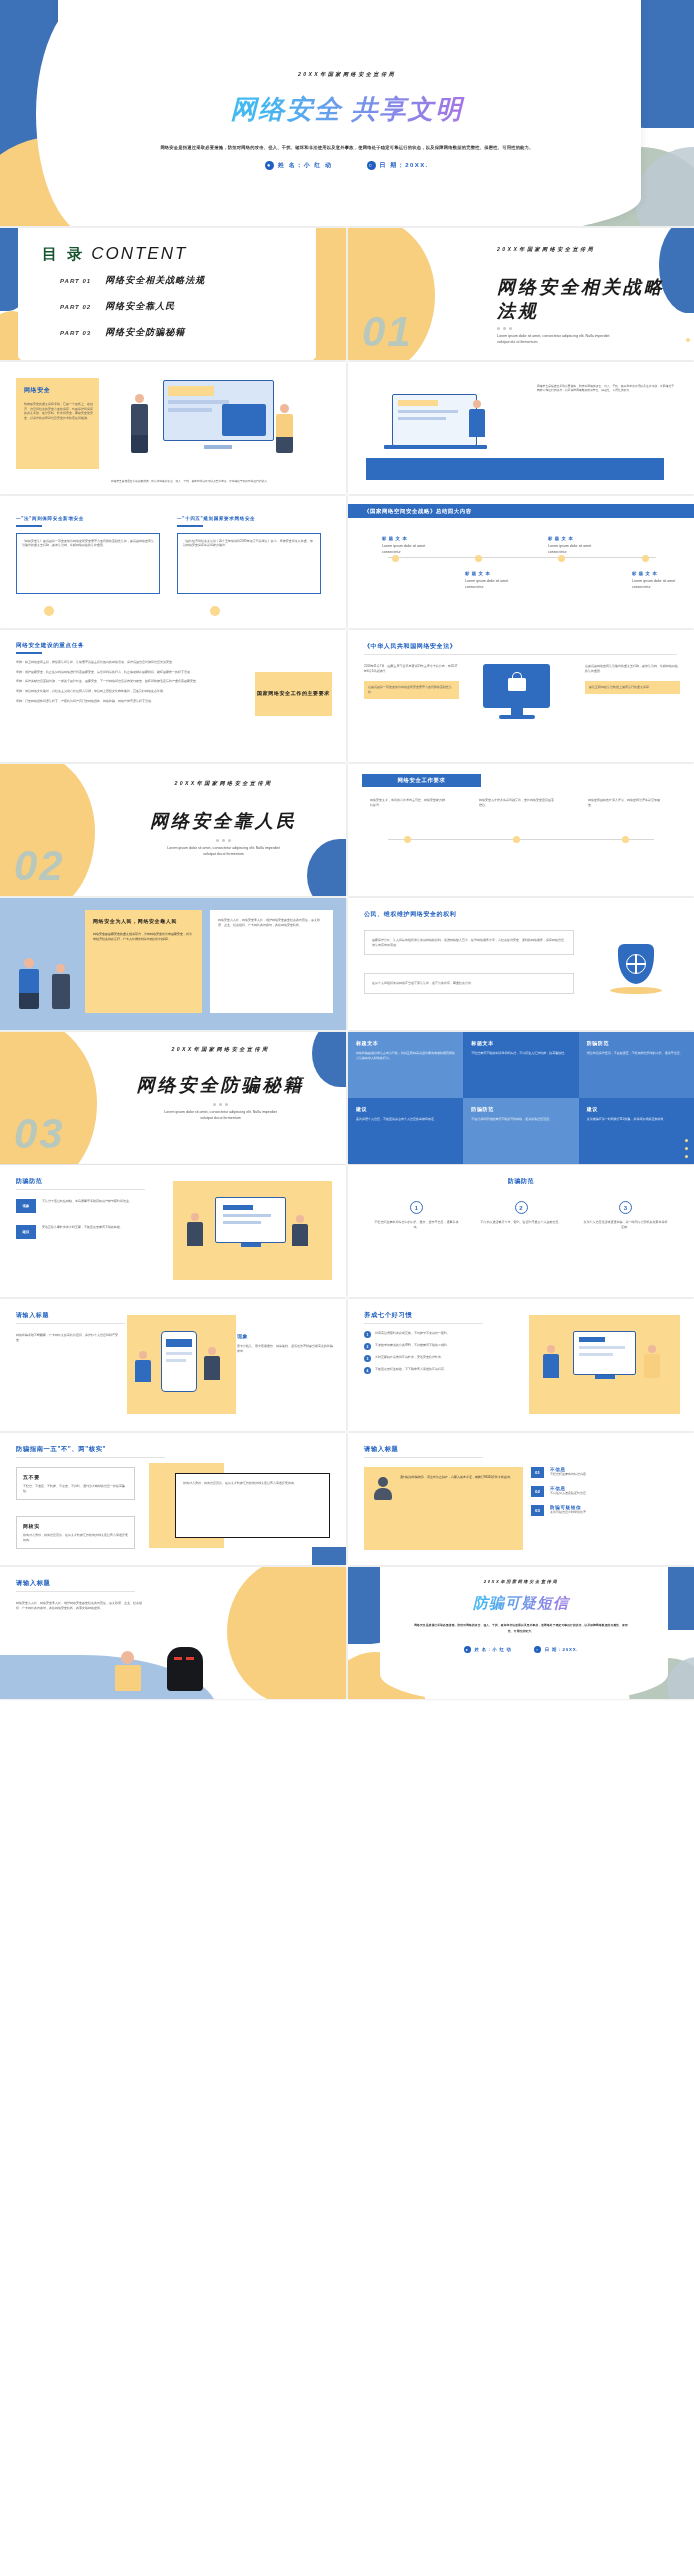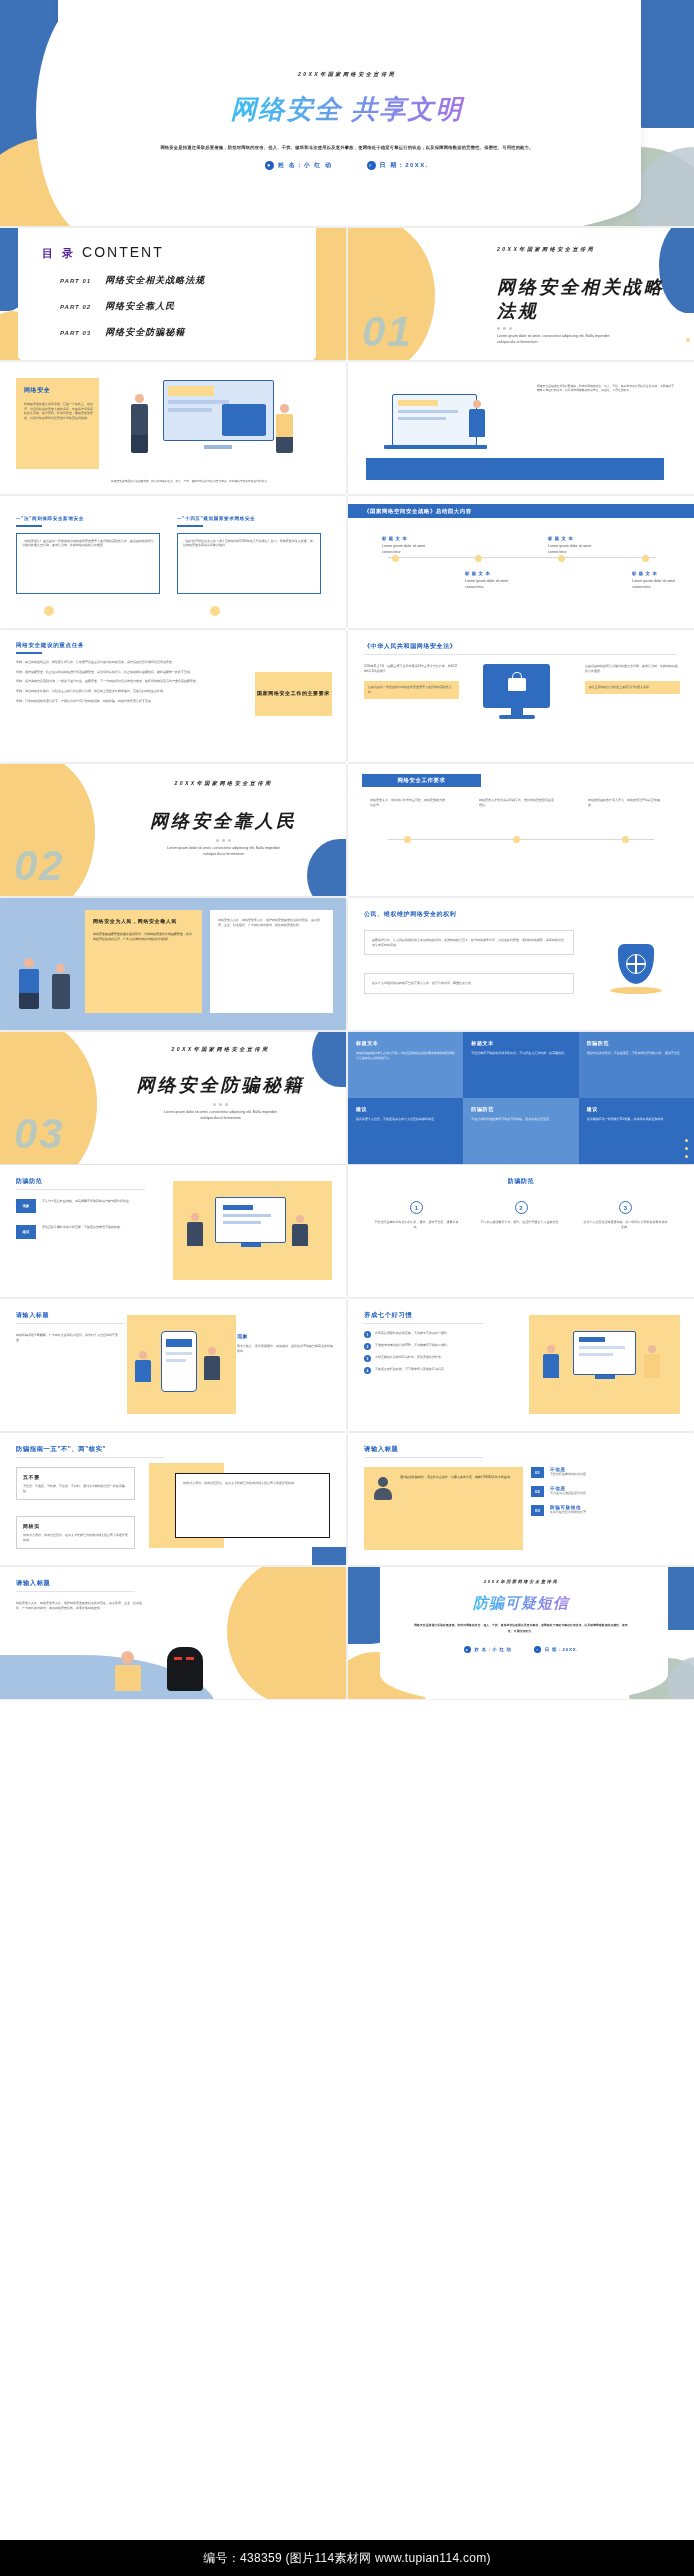--- a/index.html
+++ b/index.html
@@ -124,22 +124,22 @@
       </div>
     </div>
   </div>
 
   <div class="slide half" style="top:228px;left:0;">
     <div class="blob blue" style="left:-14px;top:-6px;width:46px;height:89px;border-radius:0 60% 50% 0/0 50% 50% 0;"></div>
     <div class="blob yellow" style="left:-18px;bottom:-14px;width:60px;height:63px;border-radius:50% 50% 0 0/62% 62% 0 0;"></div>
     <div class="blob yellow" style="right:-24px;top:-8px;width:77px;height:149px;border-radius:55% 0 0 50%/50% 0 0 50%;"></div>
     <div style="position:absolute;left:18px;top:-6px;width:298px;height:149px;background:#fff;border-radius:0 0 30% 30%/0 0 10% 10%;"></div>
     <div style="position:absolute;left:42px;top:16px;display:flex;align-items:baseline;gap:6px;">
-      <span style="font-size:11px;font-weight:bold;letter-spacing:3px;color:#4c1d95;">目 录</span>
-      <span style="font-size:14px;letter-spacing:2px;color:#1b1b1b;">CONTENT</span>
+      <span style="font-size:15px;font-weight:bold;letter-spacing:3px;color:#14532d;">目 录</span>
+      <span style="font-size:17px;font-style:italic;letter-spacing:2px;color:#1b1b1b;">CONTENT</span>
     </div>
     <div style="position:absolute;left:60px;top:46px;width:238px;">
       <div style="display:flex;gap:14px;align-items:baseline;margin-bottom:13px;">
         <span style="font-size:6px;font-style:italic;font-weight:bold;letter-spacing:1px;color:#333;">PART 01</span>
         <span style="font-size:9px;font-weight:bold;letter-spacing:1px;color:#1b1b1b;font-style:italic;">网络安全相关战略法规</span>
       </div>
       <div style="display:flex;gap:14px;align-items:baseline;margin-bottom:13px;">
         <span style="font-size:6px;font-style:italic;font-weight:bold;letter-spacing:1px;color:#333;">PART 02</span>
         <span style="font-size:9px;font-weight:bold;letter-spacing:1px;color:#1b1b1b;font-style:italic;">网络安全靠人民</span>
       </div>
@@ -603,18 +603,15 @@
           <span>姓 名：小 红 动</span>
         </div>
         <div class="meta" style="font-size:4.4px;letter-spacing:0.8px;">
           <span class="dot-ic" style="width:7px;height:7px;font-size:4px;">○</span>
           <span>日 期：20XX.</span>
         </div>
       </div>
     </div>
   </div>
 
-  <div class="footer-bar">
-    <span>编号：438359 (图片114素材网 www.tupian114.com)</span>
-  </div>
 
 </div>
 
 
 </body></html>

